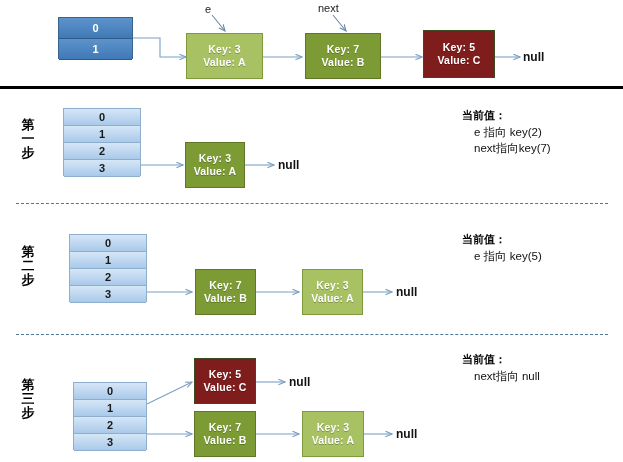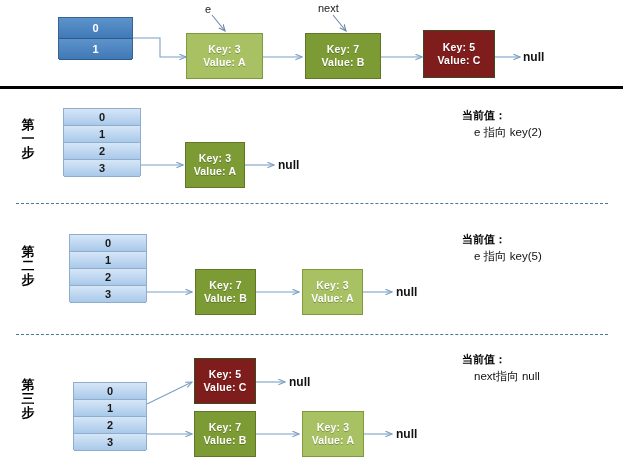--- a/index.html
+++ b/index.html
@@ -242,20 +242,21 @@
 
   <div class="node tone-mid" style="left:185px; top:142px; width:60px; height:46px;">
     <div class="line">Key: 3</div>
     <div class="line">Value: A</div>
   </div>
   <div class="null-label" style="left:278px; top:158px;">null</div>
 
   <div class="notes" style="left:462px; top:108px;">
     <div class="notes-title">当前值：</div>
     <div class="notes-line">e 指向 key(2)</div>
+    <div class="notes-line">next指向key(7)</div>
   </div>
 
   <div class="sep-dashed" style="top:203px;"></div>
 
   <div class="step-caption" style="left:18px; top:245px;">
     <span>第</span>
     <span>二</span>
     <span>步</span>
   </div>
 

